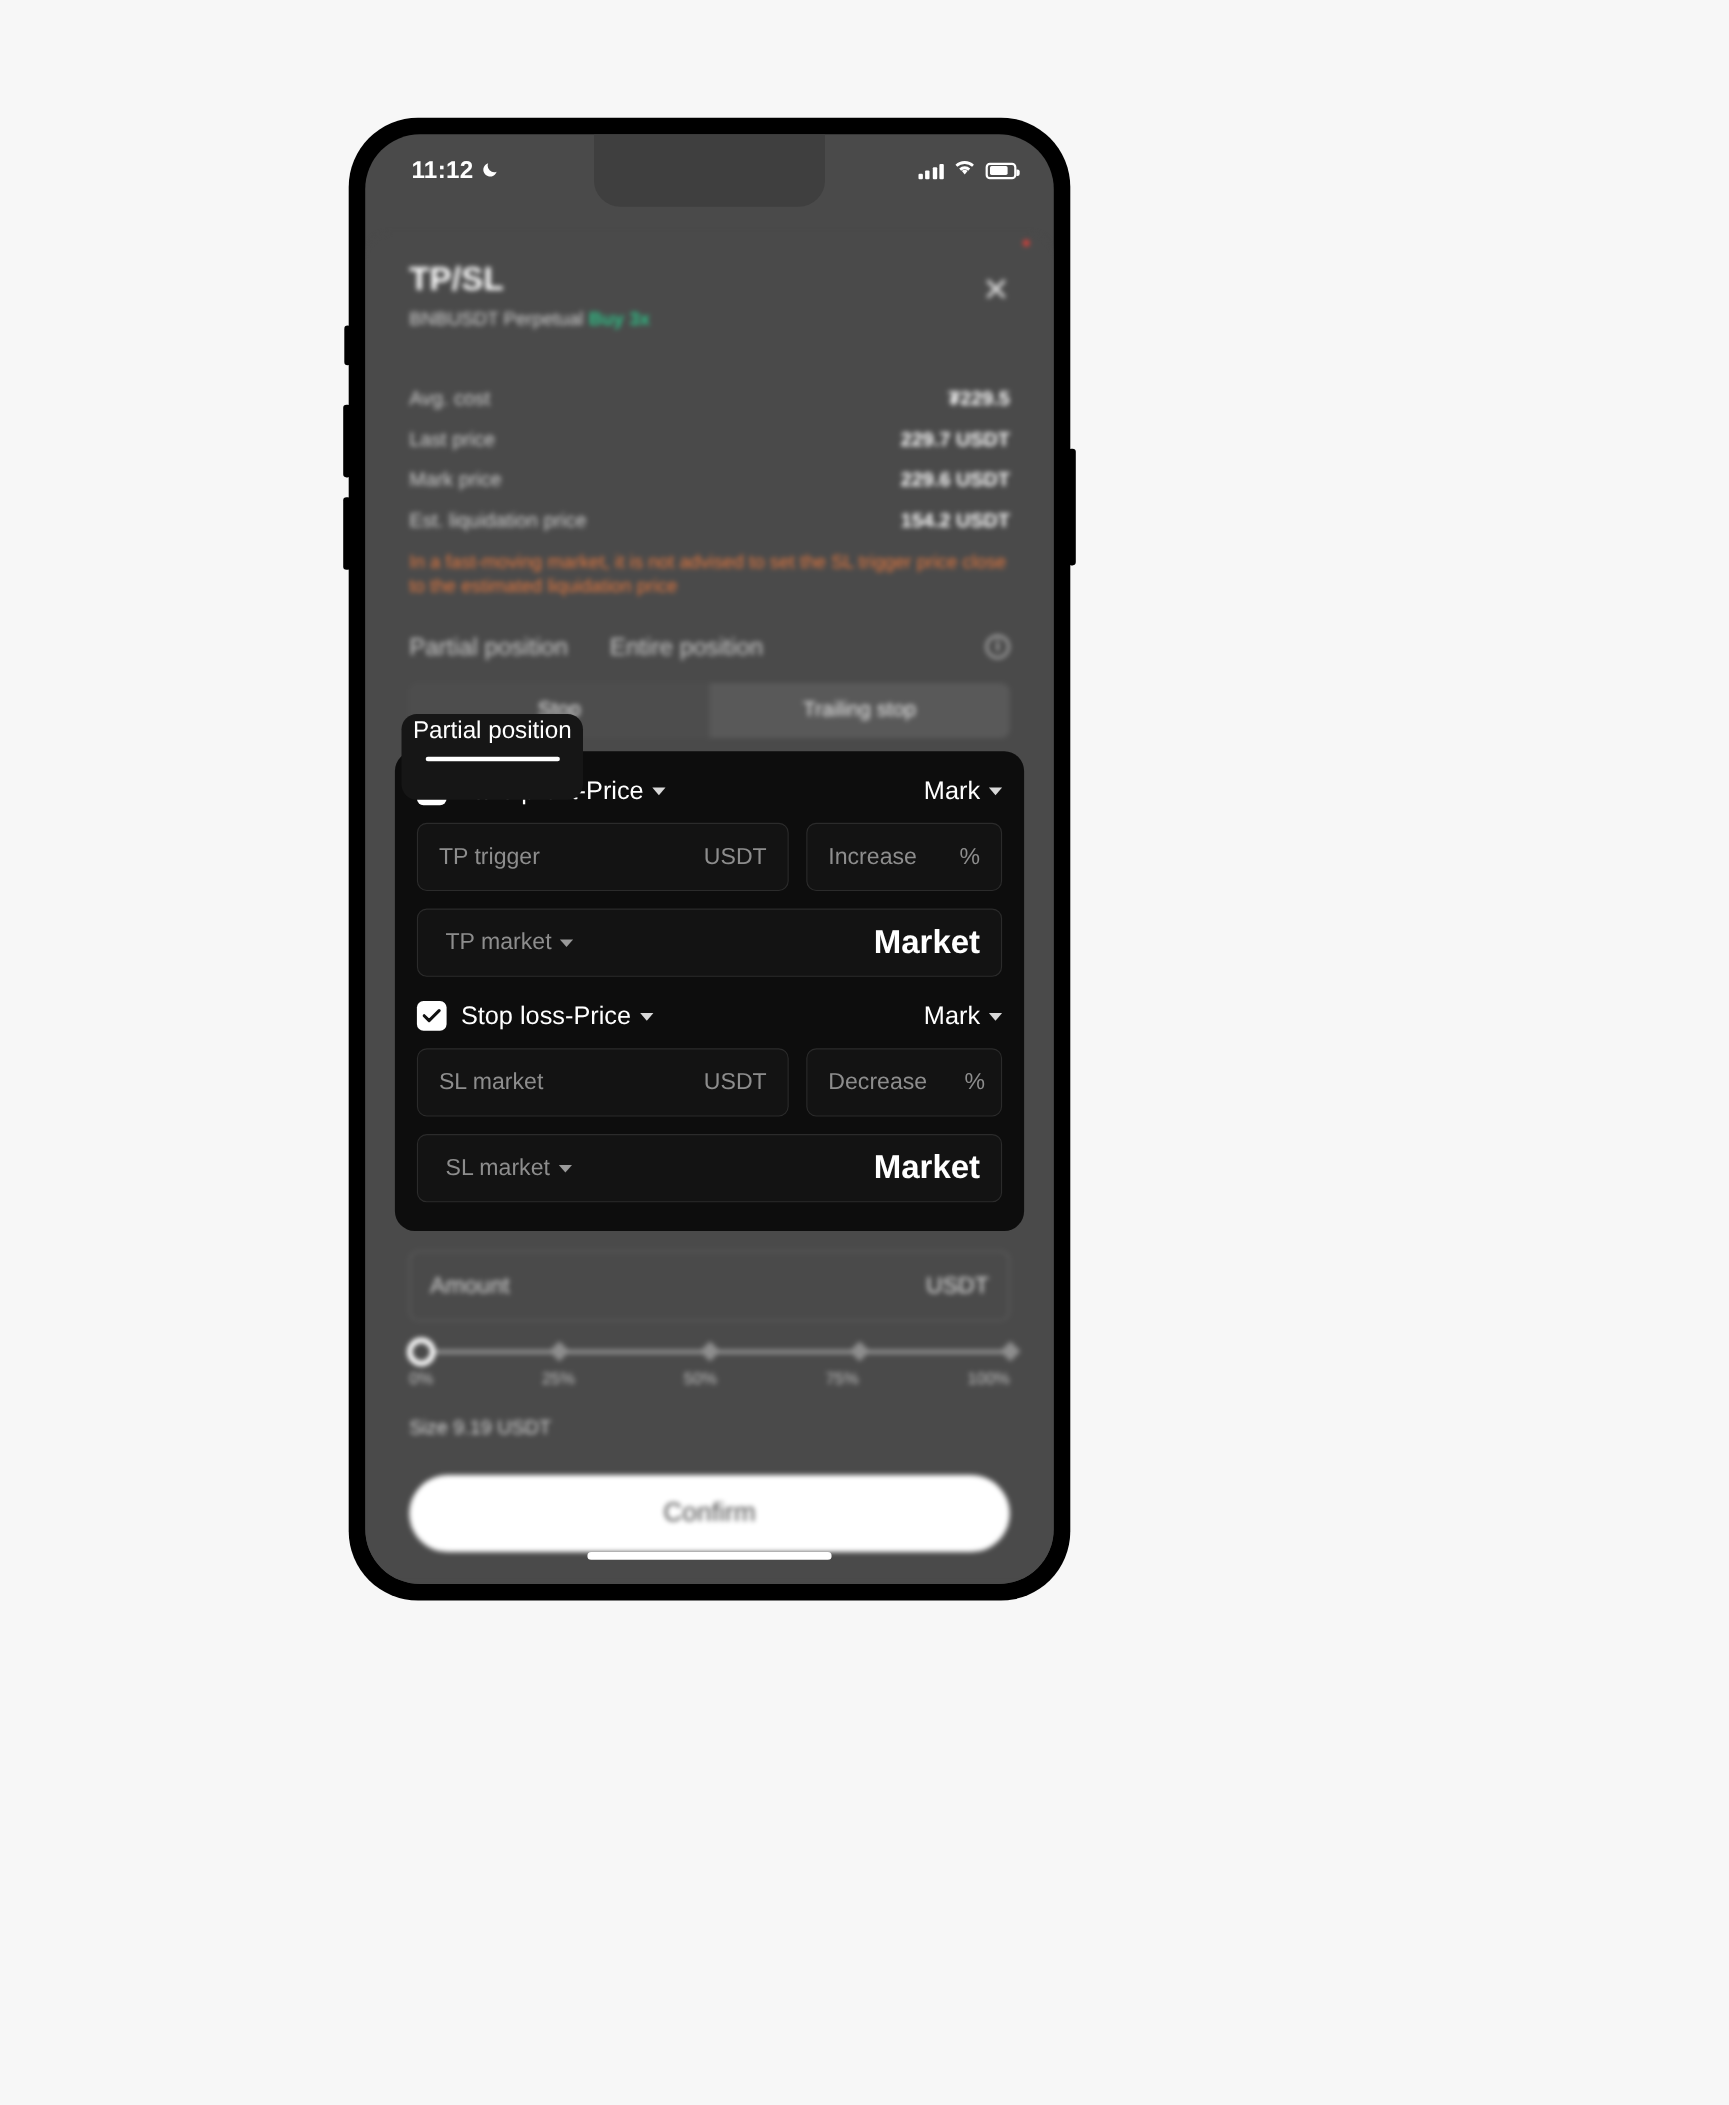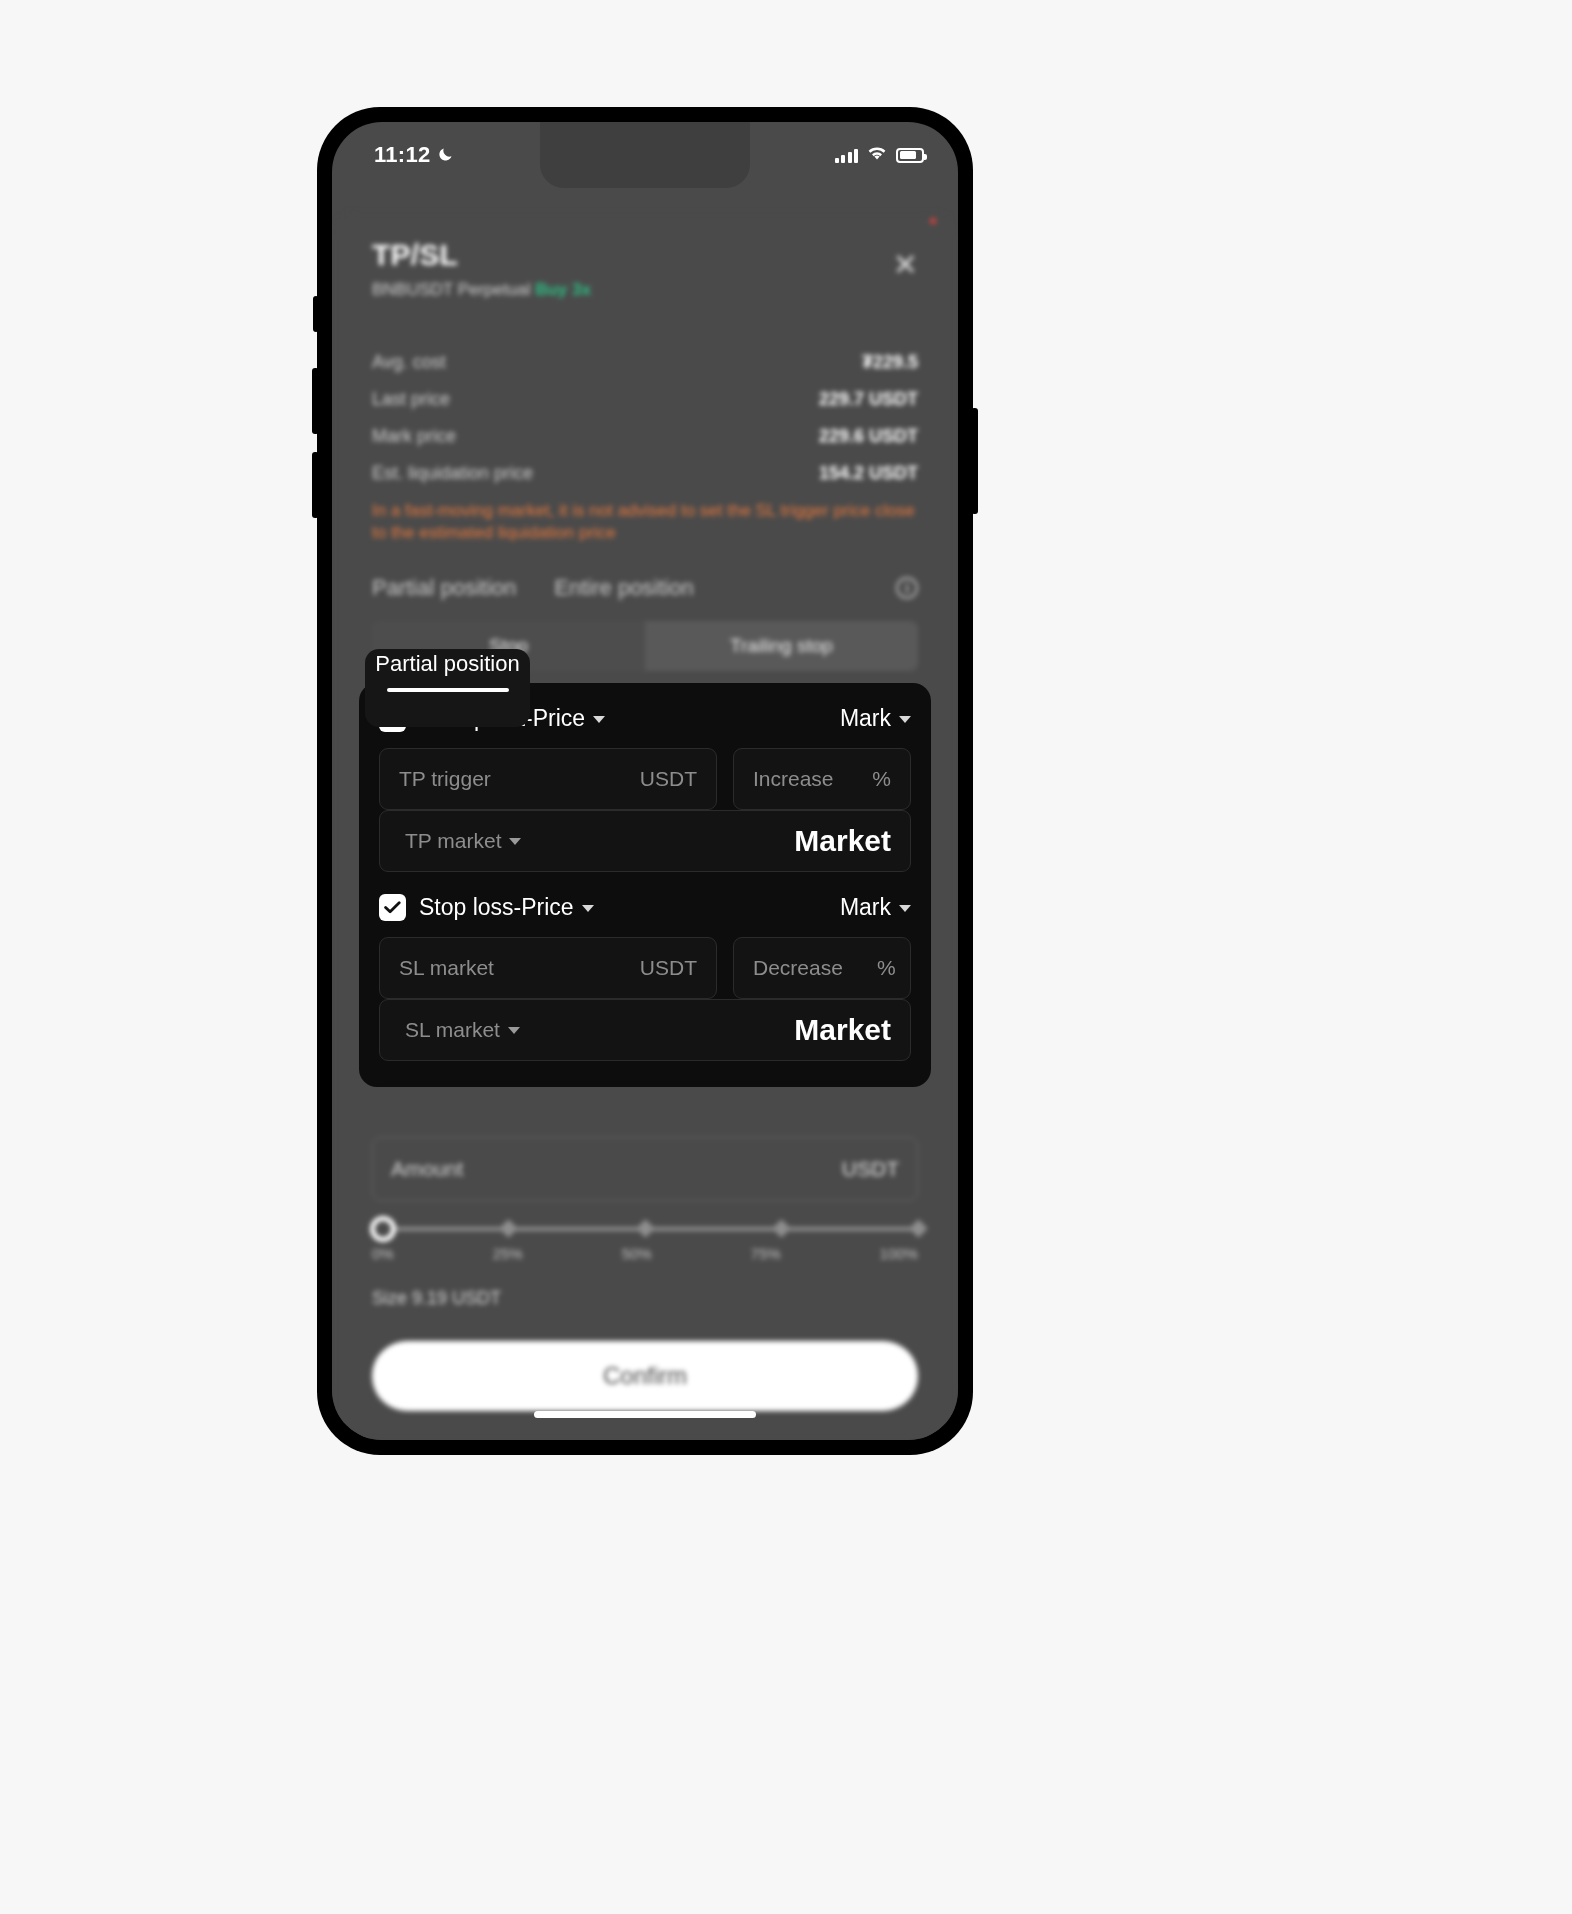--- a/index.html
+++ b/index.html
@@ -300,20 +300,21 @@
   .mark-sel {
     font-size: 23px;
     color: #ffffff;
     cursor: pointer;
     white-space: nowrap;
   }
 
   .field-row {
     display: flex;
     gap: 16px;
+    margin-bottom: 16px;
   }
   .field {
     background: #131313;
     border: 1px solid #2b2b2b;
     border-radius: 9px;
     height: 62px;
     display: flex;
     align-items: center;
     justify-content: space-between;
     padding: 0 19px;

